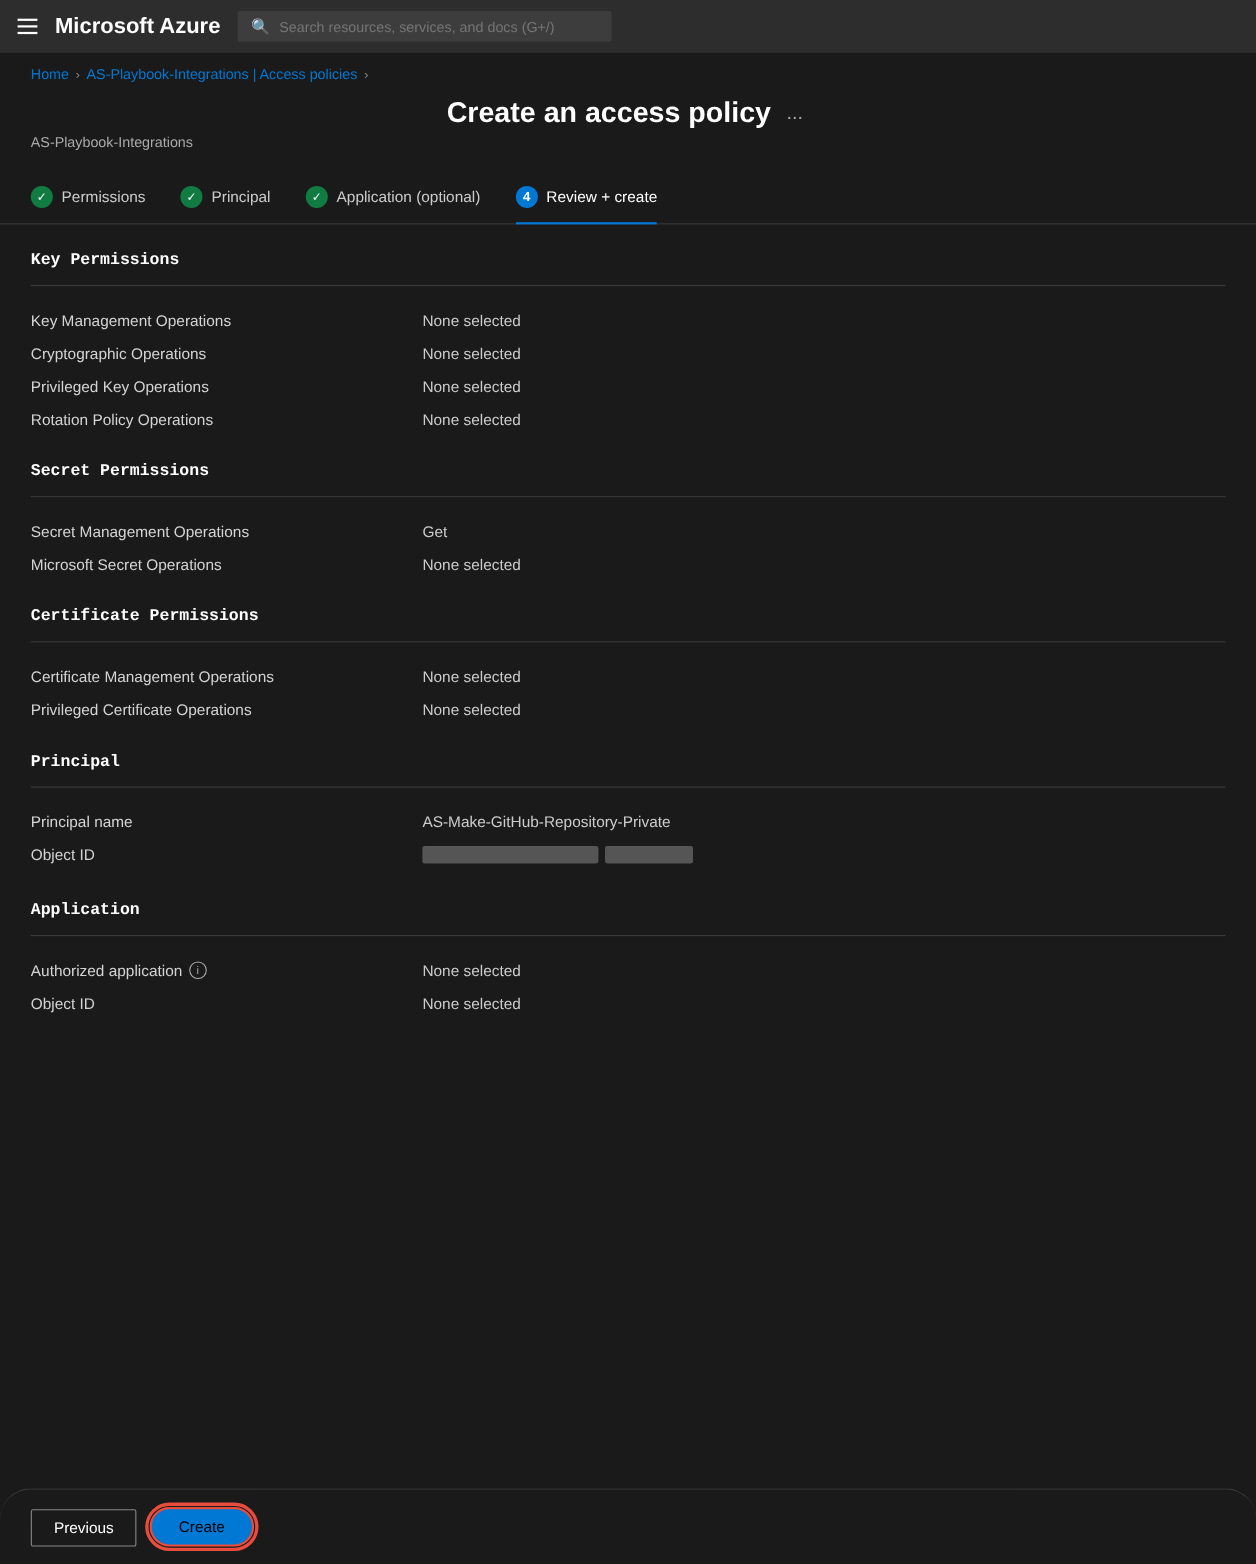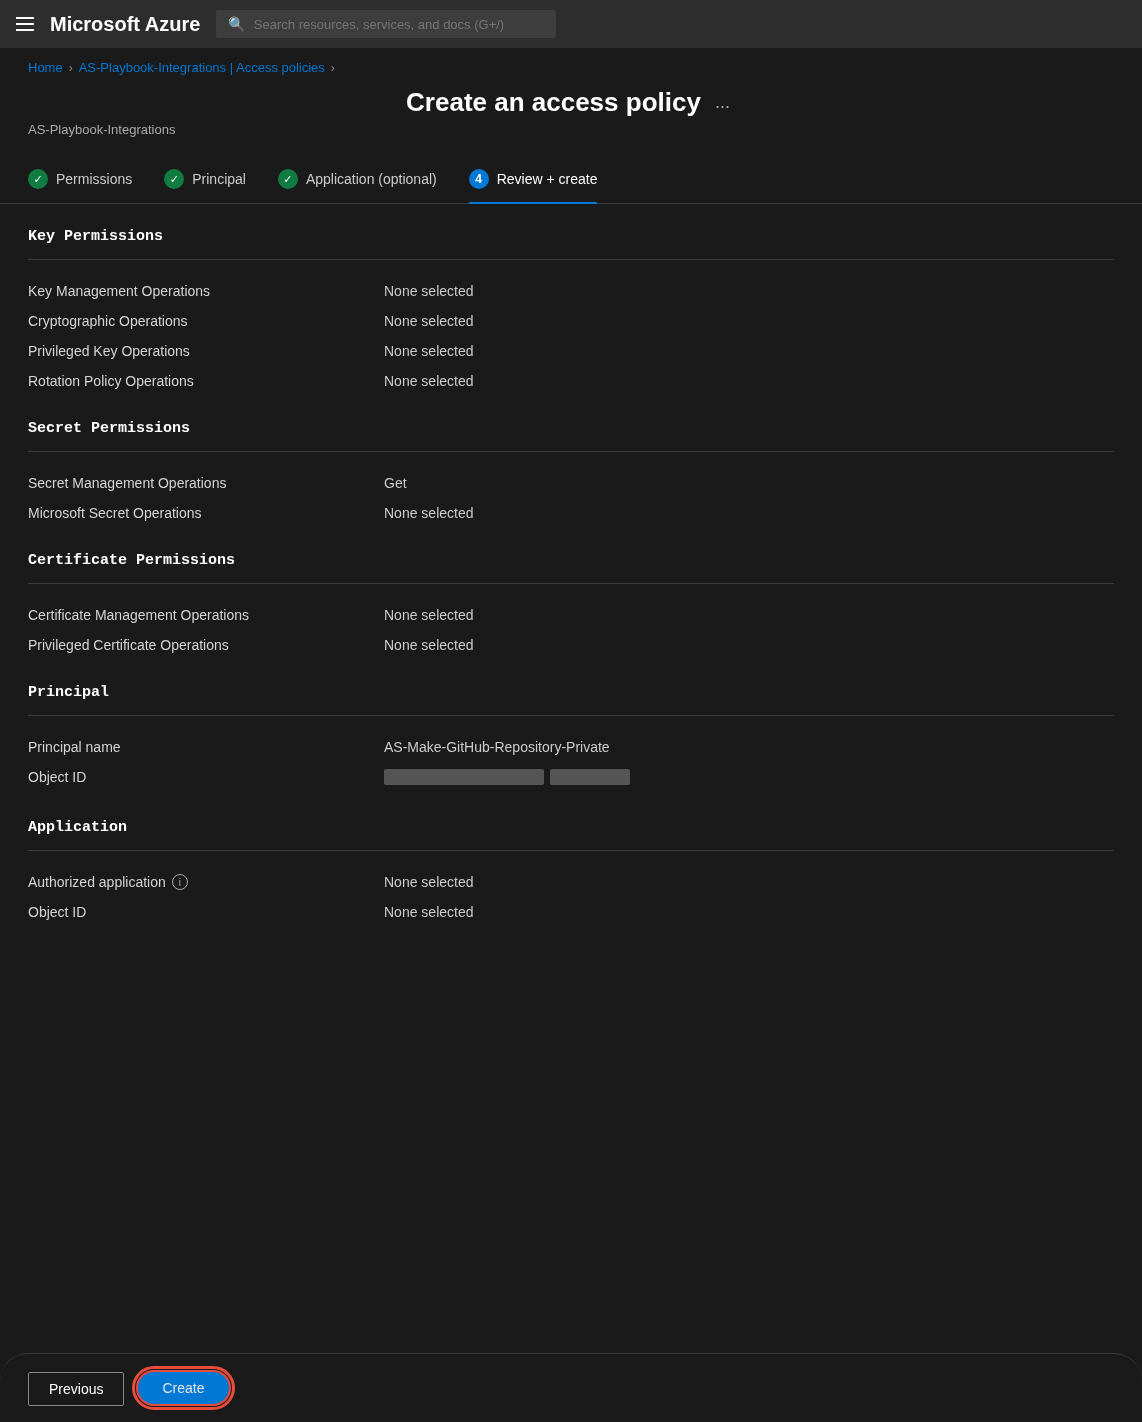--- a/index.html
+++ b/index.html
@@ -251,21 +251,21 @@
       border: 1px solid #888888;
       color: #ffffff;
       padding: 8px 20px;
       font-size: 14px;
       cursor: pointer;
       border-radius: 2px;
     }
     .btn-create {
       background: #0078d4;
       border: 2px solid #e74c3c;
-      color: #e5e5e5;
+      color: #000000;
       padding: 8px 24px;
       font-size: 14px;
       cursor: pointer;
       border-radius: 18px;
       font-weight: 500;
       outline: 3px solid #e74c3c;
       outline-offset: 1px;
     }
 
     .divider {

